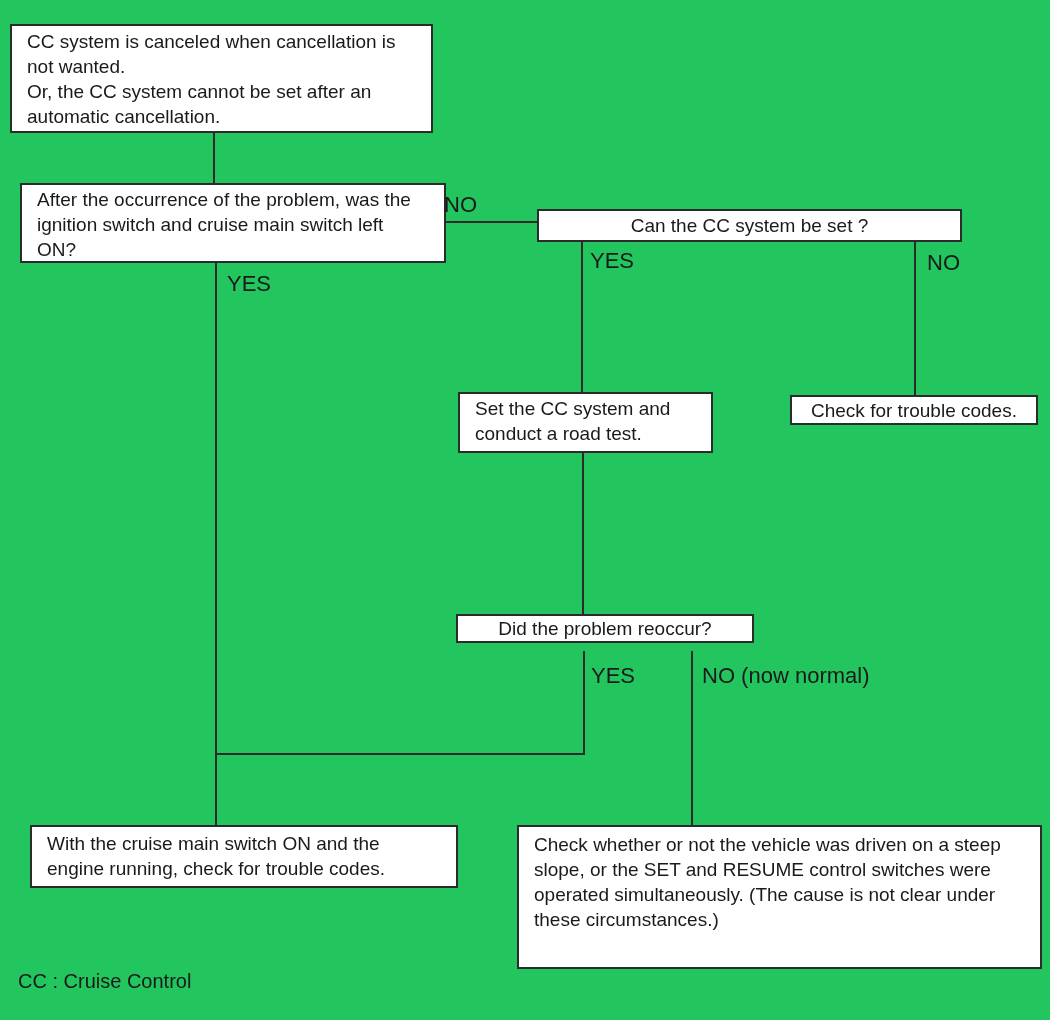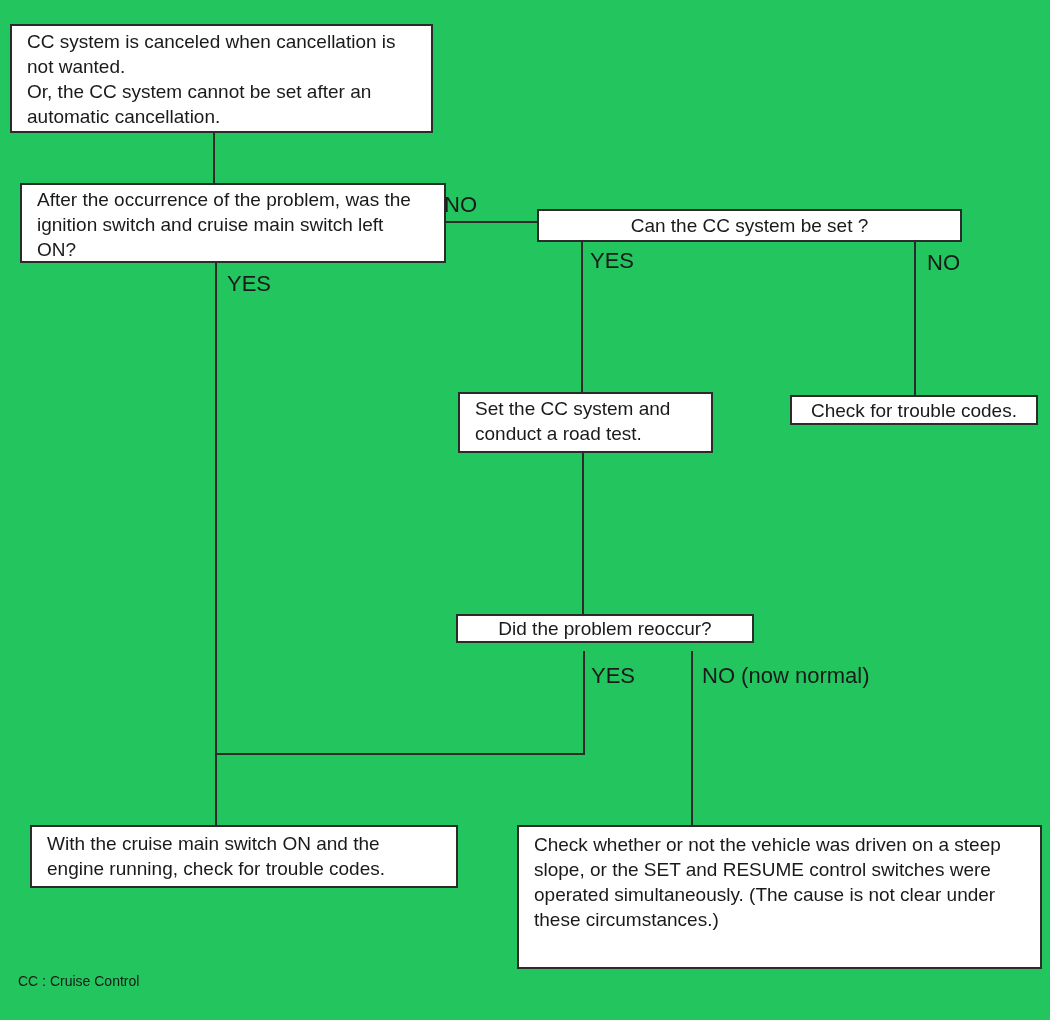--- a/index.html
+++ b/index.html
@@ -43,21 +43,21 @@
     .connector.v { width: 2px; }
     .connector.h { height: 2px; }
     .branch-label {
       position: absolute;
       font-size: 22px;
       line-height: 25px;
       white-space: nowrap;
     }
     .legend {
       position: absolute;
-      font-size: 14px;
+      font-size: 20px;
       line-height: 25px;
       white-space: nowrap;
     }
   </style>
 </head>
 <body>
 
 <div id="canvas">
 
   <div class="connector v" style="left:213px; top:133px; height:50px;"></div>

